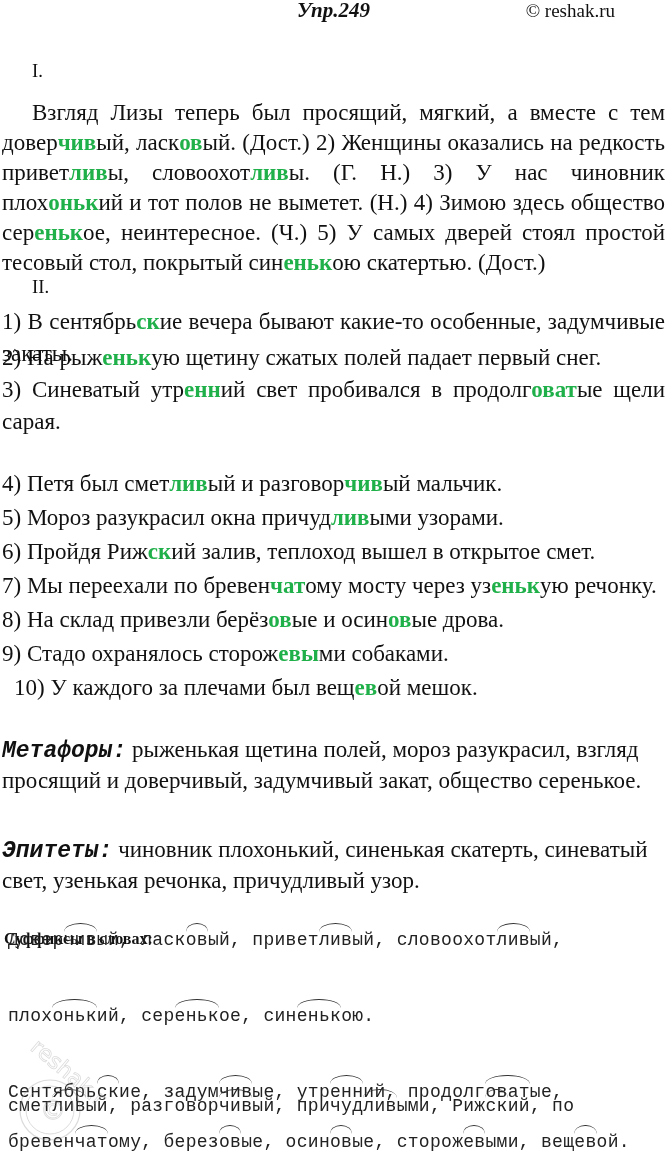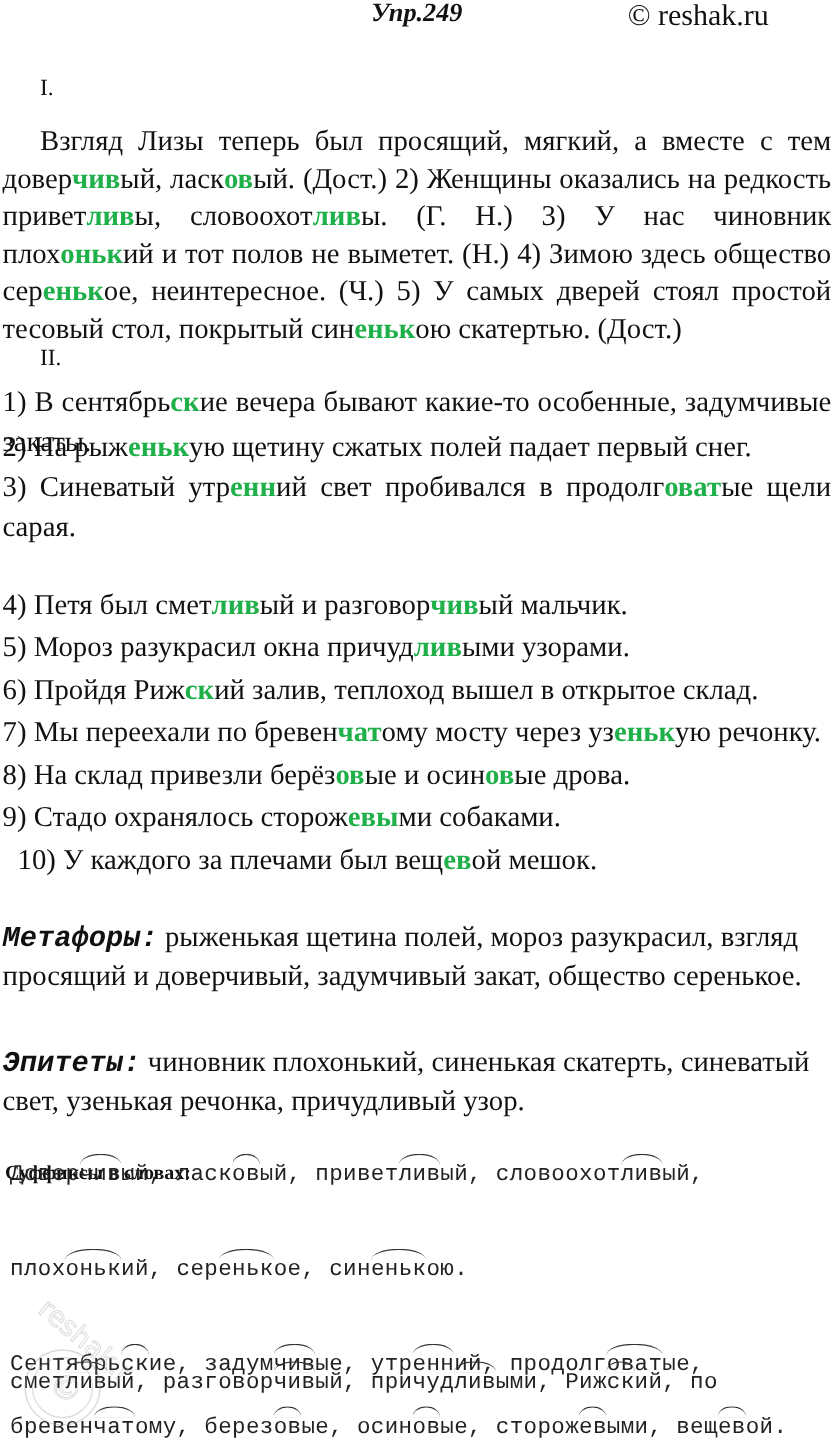--- a/index.html
+++ b/index.html
@@ -1,21 +1,21 @@
 <!DOCTYPE html>
 <html><head>
 <meta charset="utf-8">
 <style>
   html, body { margin: 0; padding: 0; background: #ffffff; }
   body { width: 667px; height: 1155px; overflow: hidden; position: relative;
          font-family: "Liberation Serif", serif; color: #111111; }
   .header { position: absolute; top: 0; left: 0; width: 619px; height: 30px; }
   .title { position: absolute; left: 0; width: 667px; top: -2px; text-align: center;
            font-weight: bold; font-style: italic; font-size: 21px; }
-  .brand { position: absolute; right: 4px; top: 0; font-size: 24px; }
+  .brand { position: absolute; right: 4px; top: 0; font-size: 19px; }
   .text { position: absolute; left: 2px; width: 663px; font-size: 23px; line-height: 30px; }
   .just { text-align: justify; text-align-last: left; }
   .indent { text-indent: 30px; }
   .roman { position: absolute; left: 32px; font-size: 18.6px; }
   .hl { color: #1fb04a; font-weight: bold; }
   .sent { position: absolute; left: 2px; width: 663px; font-size: 23px; line-height: 30px; text-align: justify; text-align-last: left; }
   .label { font-weight: bold; font-style: italic; font-family: Liberation Mono, monospace; }
   .sect-title { position: absolute; left: 4px; top: 930px; font-size: 16px; font-weight: bold; }
   .suffix-block { position: absolute; left: 8px; width: 660px; font-family: "Liberation Mono", "DejaVu Sans Mono", monospace;
                   font-size: 18px; color: #222; letter-spacing: 0.3px; }
@@ -36,21 +36,21 @@
 <div class="roman" style="top:60px;">I.</div>
 <div class="text just indent" id="p1" style="top:98px;"><span>Взгляд Лизы теперь был просящий, мягкий, а вместе с тем довер</span><span class="hl">чив</span><span>ый, ласк</span><span class="hl">ов</span><span>ый. (Дост.) 2) Женщины оказались на редкость привет</span><span class="hl">лив</span><span>ы, словоохот</span><span class="hl">лив</span><span>ы. (Г. Н.) 3) У нас чиновник плох</span><span class="hl">оньк</span><span>ий и тот полов не выметет. (Н.) 4) Зимою здесь общество сер</span><span class="hl">еньк</span><span>ое, неинтересное. (Ч.) 5) У самых дверей стоял простой тесовый стол, покрытый син</span><span class="hl">еньк</span><span>ою скатертью. (Дост.)</span></div>
 
 <div class="roman" style="top:276px;">II.</div>
 <div id="p2">
     <div class="sent" style="top: 306px; line-height: 32px;"><span>1) В сентябрь</span><span class="hl">ск</span><span>ие вечера бывают какие-то особенные, задумчивые закаты.</span></div>
     <div class="sent" style="top: 343px;"><span>2) На рыж</span><span class="hl">еньк</span><span>ую щетину сжатых полей падает первый снег.</span></div>
     <div class="sent" style="top: 374px; line-height: 32px;"><span>3) Синеватый утр</span><span class="hl">енн</span><span>ий свет пробивался в продолг</span><span class="hl">оват</span><span>ые щели сарая.</span></div>
     <div class="sent" style="top: 469px;"><span>4) Петя был смет</span><span class="hl">лив</span><span>ый и разговор</span><span class="hl">чив</span><span>ый мальчик.</span></div>
     <div class="sent" style="top: 503px;"><span>5) Мороз разукрасил окна причуд</span><span class="hl">лив</span><span>ыми узорами.</span></div>
-    <div class="sent" style="top: 537px;"><span>6) Пройдя Риж</span><span class="hl">ск</span><span>ий залив, теплоход вышел в открытое склад.</span></div>
+    <div class="sent" style="top: 537px;"><span>6) Пройдя Риж</span><span class="hl">ск</span><span>ий залив, теплоход вышел в открытое смет.</span></div>
     <div class="sent" style="top: 571px;"><span>7) Мы переехали по бревен</span><span class="hl">чат</span><span>ому мосту через уз</span><span class="hl">еньк</span><span>ую речонку.</span></div>
     <div class="sent" style="top: 605px;"><span>8) На склад привезли берёз</span><span class="hl">ов</span><span>ые и осин</span><span class="hl">ов</span><span>ые дрова.</span></div>
     <div class="sent" style="top: 639px;"><span>9) Стадо охранялось сторож</span><span class="hl">евы</span><span>ми собаками.</span></div>
     <div class="sent" style="top: 673px; margin-left: 12px;"><span>10) У каждого за плечами был вещ</span><span class="hl">ев</span><span>ой мешок.</span></div>
   </div>
 
 <div class="text" style="top:735px; line-height:30px;">
   <span class="label">Метафоры:</span><span> рыженькая щетина полей, мороз разукрасил, взгляд просящий и доверчивый, задумчивый закат, общество серенькое.</span>
 </div>
 

